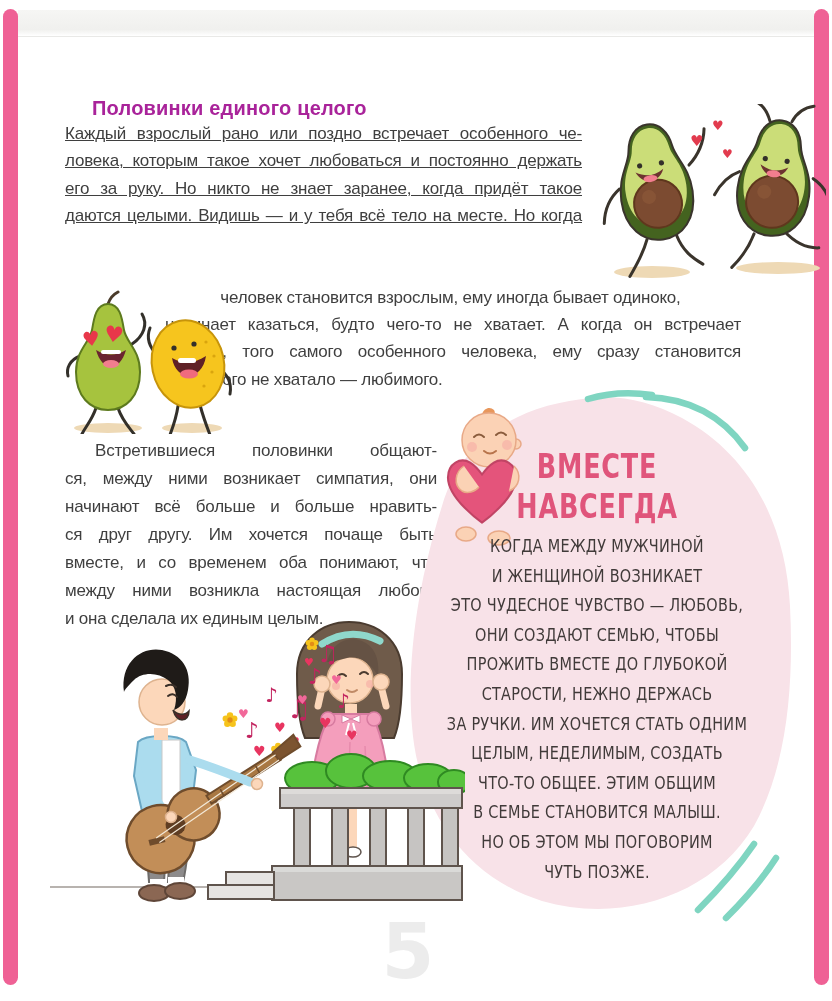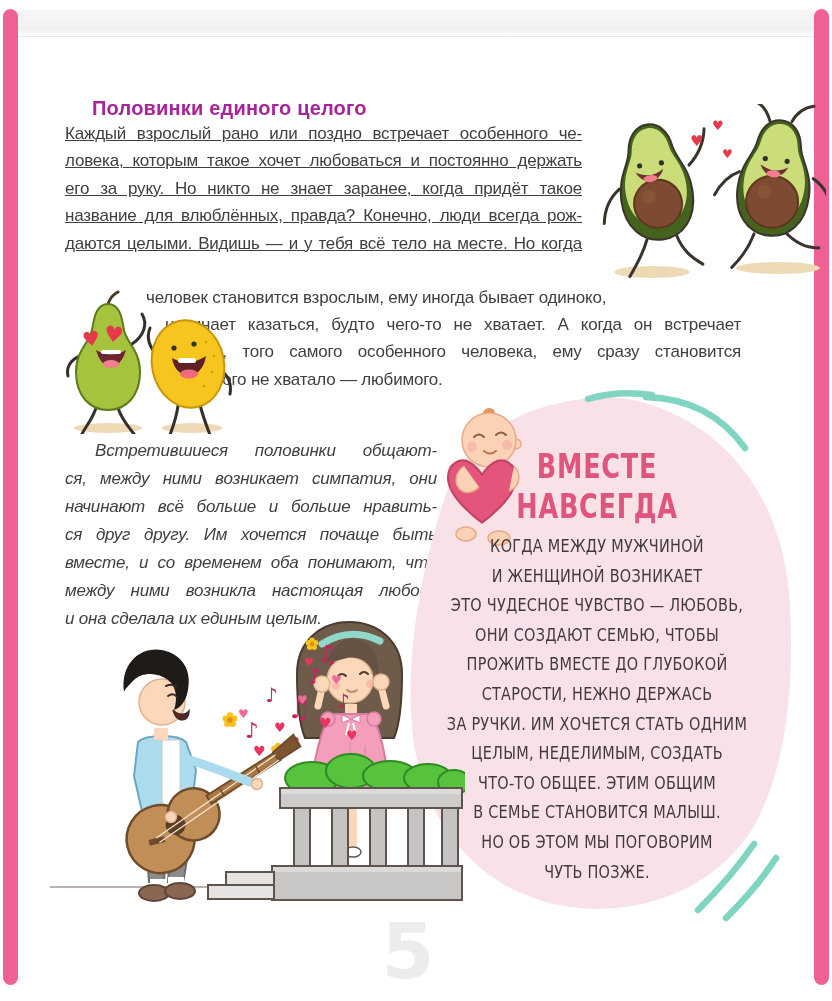--- a/index.html
+++ b/index.html
@@ -8,25 +8,25 @@
   .topband{position:absolute;left:18px;right:18px;top:10px;height:26px;
            background:linear-gradient(180deg,#f6f6f4 0%,#f0f0ee 75%,#ffffff 100%);
            border-bottom:1px solid #e9e9e7;}
   .sidebar{position:absolute;top:9px;width:15px;height:976px;background:var(--side-bar);border-radius:8px;}
   .sidebar.left{left:3px;} .sidebar.right{right:3px;}
   .title{position:absolute;left:92px;top:84px;font-size:20px;font-weight:700;color:var(--title);letter-spacing:.2px;}
   .bodytext{font-size:17px;line-height:27.4px;letter-spacing:-0.2px;color:var(--body-text);}
   .p1a{position:absolute;left:65px;top:120px;width:517px;}
   .p1a div{text-align:justify;text-align-last:justify;text-decoration:underline;}
   .p1b{position:absolute;left:65px;top:284px;width:690px;line-height:27.2px;}
-  .p1b div:nth-child(1){margin-left:81px;}
+  .p1b div:nth-child(1){margin-left:81px;text-align:center;}
   .p1b div:nth-child(2){margin-left:100px;width:576px;text-align:justify;text-align-last:justify;}
   .p1b div:nth-child(3){margin-left:107px;width:569px;text-align:justify;text-align-last:justify;}
   .p1b div:nth-child(4){margin-left:105px;}
-  .p2{position:absolute;left:65px;top:437px;width:372px;line-height:28px;font-style:italic;}
+  .p2{position:absolute;left:65px;top:437px;width:372px;line-height:28px;}
   .p2 div{text-align:justify;text-align-last:justify;}
   .p2 div:first-child{text-indent:30px;}
   .p2 div:last-child{text-align-last:left;}
   .illus{position:absolute;}
   .callout-title{position:absolute;left:462px;top:446px;width:270px;text-align:center;
      font-family:"DejaVu Sans",sans-serif;font-size:34px;line-height:40px;font-weight:700;
      color:var(--callout-title);transform:scaleX(.75);transform-origin:50% 0;letter-spacing:1px;}
   .callout-body{position:absolute;left:417px;top:532px;width:360px;text-align:center;
      font-family:"DejaVu Sans",sans-serif;font-size:17px;line-height:29.6px;
      color:var(--callout-text);transform:scaleX(.85);transform-origin:50% 0;letter-spacing:.3px;}
@@ -44,21 +44,20 @@
   <div class="topband"></div>
   <div class="sidebar left"></div>
   <div class="sidebar right"></div>
 
   <h1 class="title">Половинки единого целого</h1>
 
   <div class="p1a bodytext">
       <div>Каждый взрослый рано или поздно встречает особенного че-</div>
       <div>ловека, которым такое хочет любоваться и постоянно держать</div>
       <div>его за руку. Но никто не знает заранее, когда придёт такое</div>
-      <div>название для влюблённых, правда? Конечно, люди всегда рож-</div>
       <div>даются целыми. Видишь — и у тебя всё тело на месте. Но когда</div>
     </div>
   <div class="p1b bodytext">
       <div>человек становится взрослым, ему иногда бывает одиноко,</div>
       <div>начинает казаться, будто чего-то не хватает. А когда он встречает</div>
       <div>своего, того самого особенного человека, ему сразу становится</div>
       <div>ясно, кого не хватало — любимого.</div>
     </div>
   <div class="p2 bodytext">
       <div>Встретившиеся половинки общают-</div>

